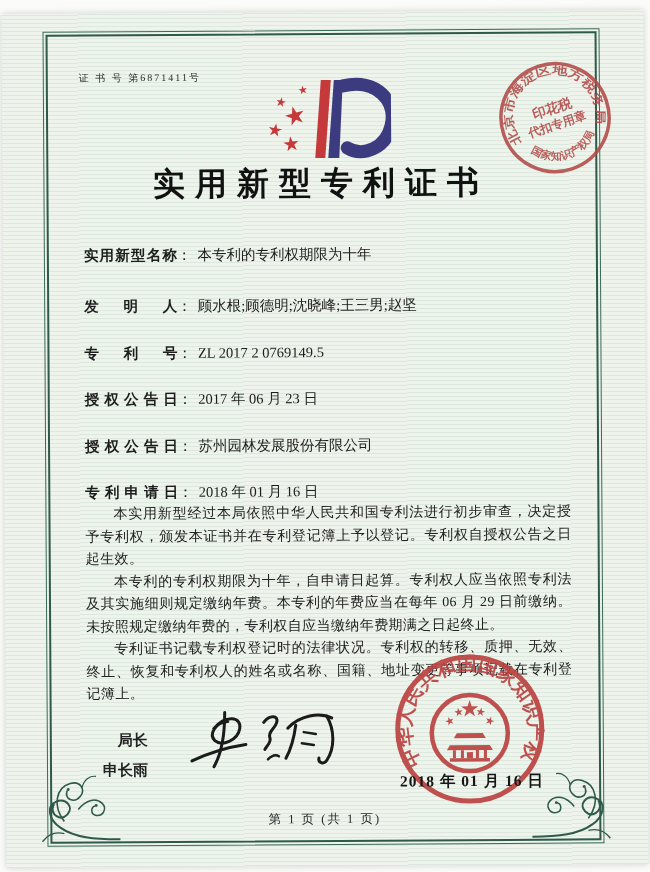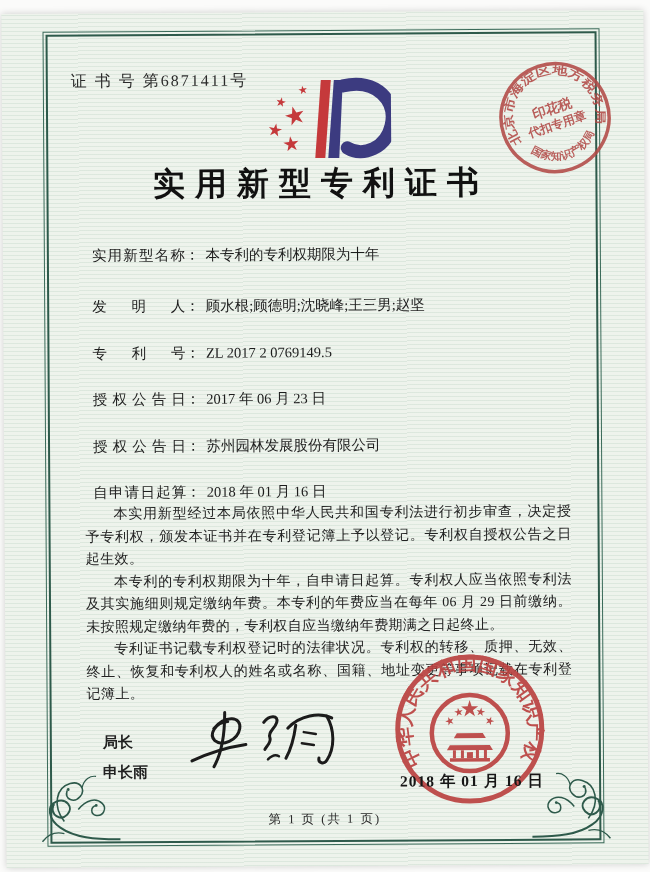--- a/index.html
+++ b/index.html
@@ -20,46 +20,46 @@
     box-shadow:0 0 7px rgba(0,0,0,.18);
   }
   .frame{
     position:absolute;left:41px;top:18px;width:555px;height:813px;
     border:1px solid #3a6a59;
   }
   .frame::after{
     content:"";position:absolute;inset:2px;border:2px solid #2e5a4b;
   }
   .cert-no{
-    position:absolute;left:69px;top:58px;
-    font-size:16px;letter-spacing:2px;color:#2a2a2a;
+    position:absolute;left:77px;top:58px;
+    font-size:10px;letter-spacing:2px;color:#2a2a2a;
   }
   .logo{position:absolute;left:249px;top:62px;width:140px;height:90px;}
   .taxstamp{position:absolute;left:490px;top:44px;width:126px;height:126px;opacity:.88;z-index:5;}
   .title{
     position:absolute;left:41px;top:150px;width:555px;
     text-align:center;font-size:32px;font-weight:bold;
     letter-spacing:10px;color:#111;white-space:nowrap;
   }
   .fields{position:absolute;left:81px;top:233px;width:500px;}
   .frow{position:absolute;left:0;white-space:nowrap;font-size:14.5px;}
   .frow .lbl{
     display:inline-block;width:93px;text-align:justify;text-align-last:justify;
-    font-weight:400;vertical-align:bottom;margin-left:8px;
+    font-weight:700;vertical-align:bottom;
   }
   .frow .sep{display:inline-block;margin-right:6px;}
   .r0{top:0;} .r1{top:51px;} .r2{top:98px;} .r3{top:144px;} .r4{top:191px;} .r5{top:237px;}
   .paras{
     position:absolute;left:81px;top:490px;width:486px;
     font-size:14px;line-height:22.5px;letter-spacing:.4px;color:#222;
     text-align:justify;
   }
   .paras p{margin:0;text-indent:2em;}
-  .signer{position:absolute;left:97px;top:714px;font-family:Liberation Sans, sans-serif;
-    font-size:15px;font-weight:bold;color:#222;line-height:30px;}
+  .signer{position:absolute;left:97px;top:714px;font-family:Liberation Mono, monospace;
+    font-size:15px;font-weight:bold;color:#222;line-height:30px;text-align:right;}
   .signature{position:absolute;left:178px;top:686px;width:160px;height:100px;}
   .bigseal{position:absolute;left:384px;top:638px;width:160px;height:160px;opacity:.92;}
   .sealdate{
     position:absolute;left:394px;top:760px;z-index:6;
     font-size:15.5px;font-weight:bold;letter-spacing:1px;color:#161616;
   }
   .footer{
     position:absolute;left:41px;top:799px;width:555px;text-align:center;
     font-size:12.5px;letter-spacing:2px;color:#2a2a2a;
   }
@@ -152,21 +152,21 @@
     <div class="frow r2">
       <span class="lbl">专利号</span><span class="sep">：</span><span class="val">ZL 2017 2 0769149.5</span>
     </div>
     <div class="frow r3">
       <span class="lbl">授权公告日</span><span class="sep">：</span><span class="val">2017 年 06 月 23 日</span>
     </div>
     <div class="frow r4">
       <span class="lbl">授权公告日</span><span class="sep">：</span><span class="val">苏州园林发展股份有限公司</span>
     </div>
     <div class="frow r5">
-      <span class="lbl">自申请日起算</span><span class="sep">：</span><span class="val">2018 年 01 月 16 日</span>
+      <span class="lbl">专利申请日</span><span class="sep">：</span><span class="val">2018 年 01 月 16 日</span>
     </div>
   </div>
 
   <div class="paras">
     <p>本实用新型经过本局依照中华人民共和国专利法进行初步审查，决定授予专利权，颁发本证书并在专利登记簿上予以登记。专利权自授权公告之日起生效。</p>
     <p>本专利的专利权期限为十年，自申请日起算。专利权人应当依照专利法及其实施细则规定缴纳年费。本专利的年费应当在每年 06 月 29 日前缴纳。未按照规定缴纳年费的，专利权自应当缴纳年费期满之日起终止。</p>
     <p>专利证书记载专利权登记时的法律状况。专利权的转移、质押、无效、终止、恢复和专利权人的姓名或名称、国籍、地址变更等事项记载在专利登记簿上。</p>
   </div>
 
   <div class="signer">

